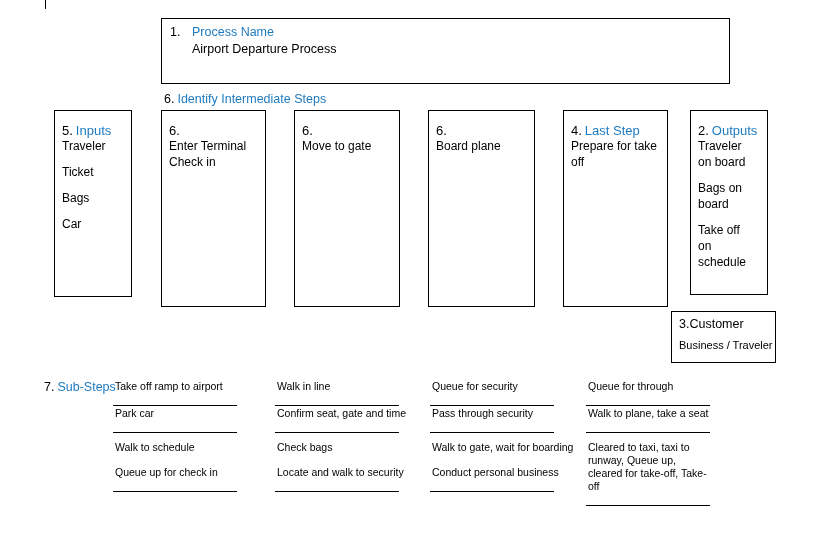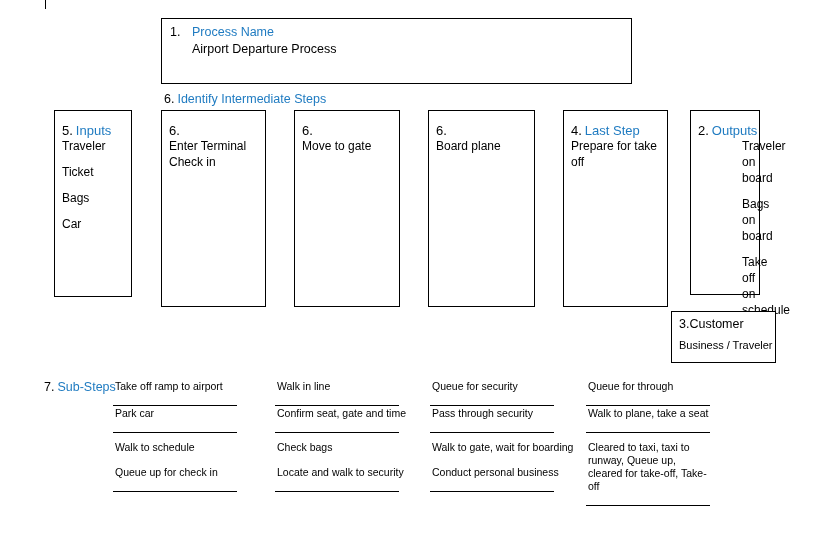--- a/index.html
+++ b/index.html
@@ -37,21 +37,21 @@
   }
   .num {
     color: #000000;
   }
   .blue {
     color: #1f7bc1;
   }
   .process-box {
     left: 161px;
     top: 18px;
-    width: 471px;
+    width: 569px;
     height: 66px;
   }
   .process-hdr {
     position: absolute;
     left: 8px;
     top: 5px;
     font-size: 12.5px;
     line-height: 16px;
     white-space: nowrap;
   }
@@ -74,21 +74,21 @@
     white-space: nowrap;
   }
   .section-label .num { margin-right: 3px; }
 
   .col-box { top: 110px; }
   .box-inputs  { left: 54px;  width: 78px;  height: 187px; }
   .box-s1      { left: 161px; width: 105px; height: 197px; }
   .box-s2      { left: 294px; width: 106px; height: 197px; }
   .box-s3      { left: 428px; width: 107px; height: 197px; }
   .box-last    { left: 563px; width: 105px; height: 197px; }
-  .box-outputs { left: 690px; width: 70px;  height: 185px; }
+  .box-outputs { left: 690px; width: 78px;  height: 185px; }
   .box-customer{ left: 671px; top: 311px; width: 105px; height: 52px; padding-left: 43px; }
 
   .box-hdr {
     position: absolute;
     left: 7px;
     top: 12px;
     font-size: 13px;
     line-height: 15px;
     white-space: nowrap;
   }
@@ -98,21 +98,21 @@
     left: 7px;
     top: 27px;
     right: 4px;
     font-size: 12px;
   }
   .box-line {
     margin-bottom: 10px;
     line-height: 16px;
   }
   .box-lines.tight .box-line { margin-bottom: 0; }
-  .box-lines.wide { right: 15px; margin-left: 44px; }
+  .box-lines.wide { right: 15px; }
 
   .customer-hdr {
     position: absolute;
     left: 7px;
     top: 5px;
     font-size: 12.5px;
     line-height: 15px;
     white-space: nowrap;
   }
   .customer-body {

